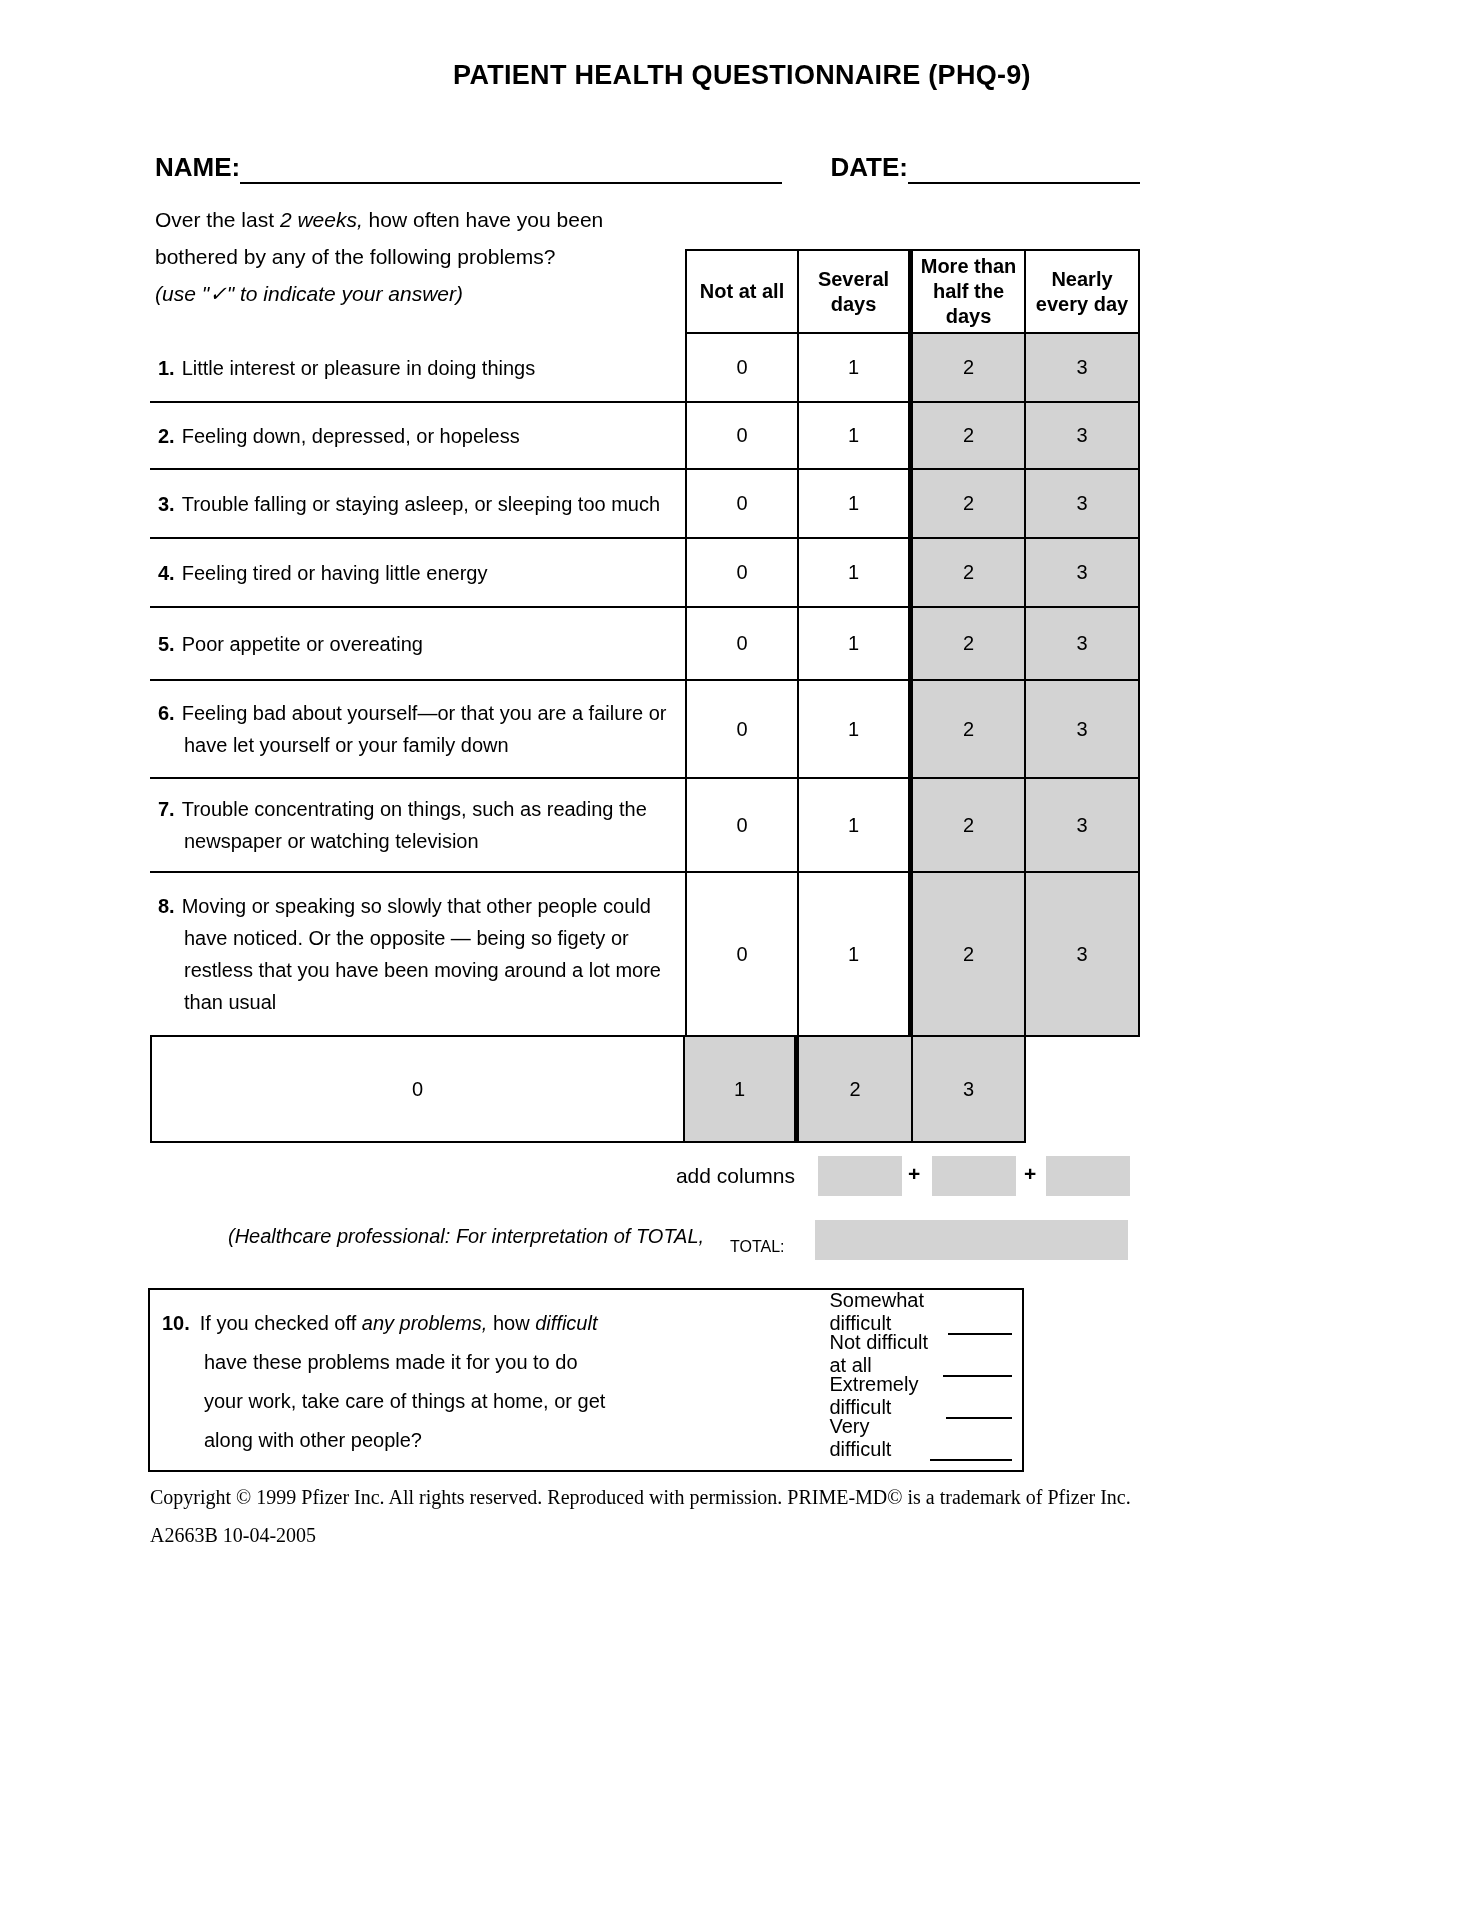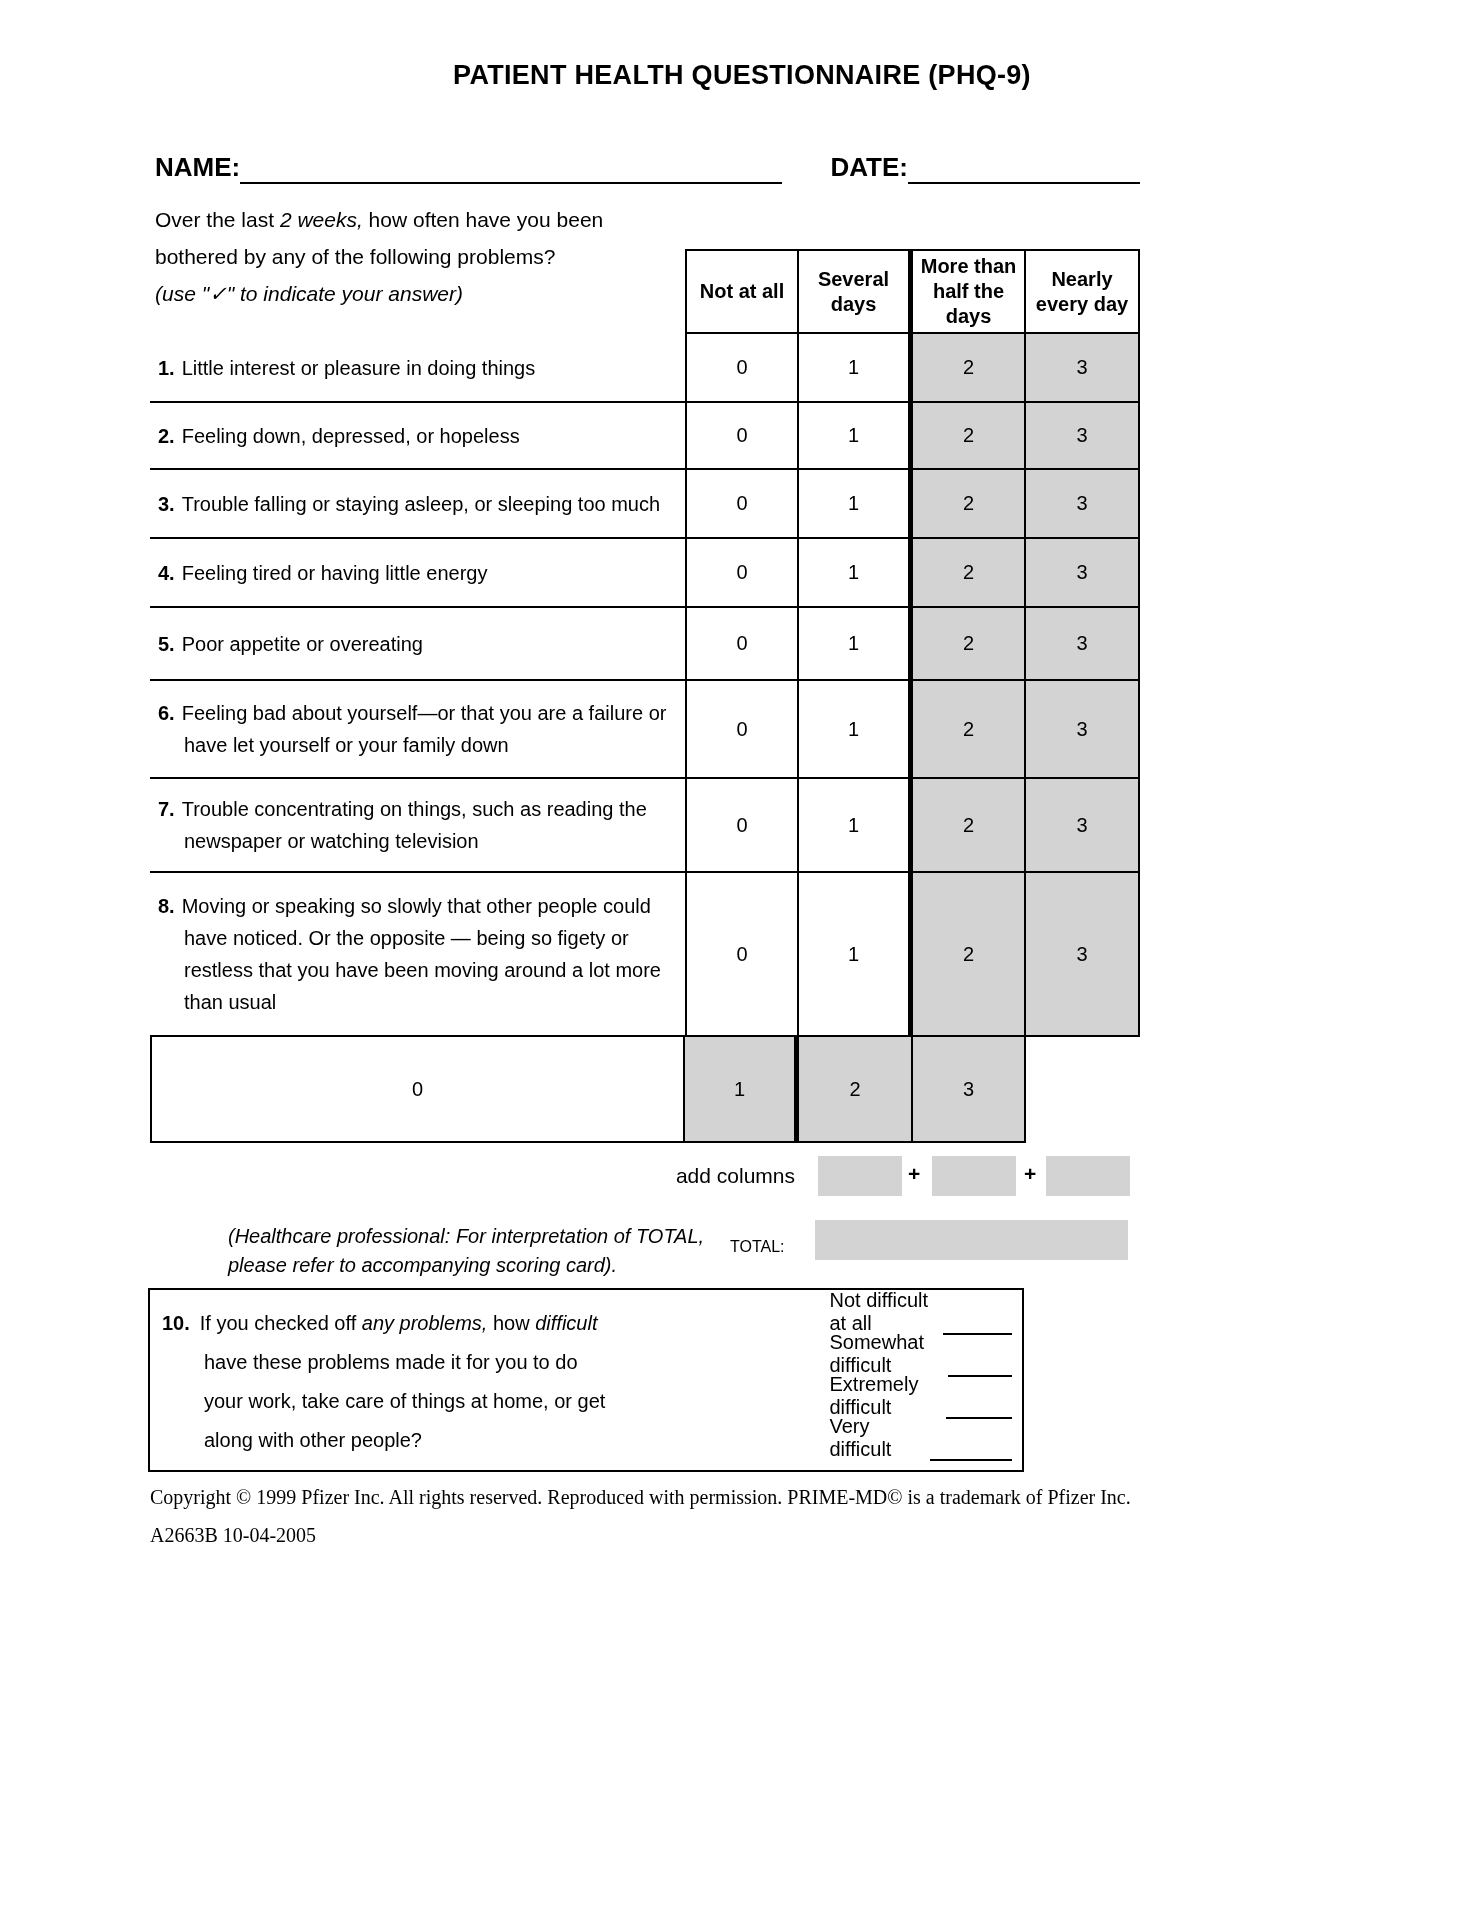--- a/index.html
+++ b/index.html
@@ -201,37 +201,36 @@
     <span class="score-box box1"></span>
     <span class="plus p1">+</span>
     <span class="score-box box2"></span>
     <span class="plus p2">+</span>
     <span class="score-box box3"></span>
   </div>
 
   <div class="total-sec">
     <div class="total-note">
       <div>(Healthcare professional: For interpretation of TOTAL,</div>
-      <div>please refer to accompanying scoring card).</div>
     </div>
     <span class="total-label">TOTAL:</span>
     <span class="total-box"></span>
   </div>
 
   <div class="q10-box">
     <div class="q10-left">
       <div class="q10text"><b class="q10num">10.</b><span>If you checked off </span><span class="it">any problems,</span><span> how </span><span class="it">difficult</span><span> have these problems made it for you to do your work, take care of things at home, or get along with other people?</span></div>
     </div>
     <div class="q10-right">
       <div class="opt-row">
+        <span>Somewhat difficult</span>
+        <span class="opt-line"></span>
+      </div>
+      <div class="opt-row">
         <span>Not difficult at all</span>
-        <span class="opt-line"></span>
-      </div>
-      <div class="opt-row">
-        <span>Somewhat difficult</span>
         <span class="opt-line"></span>
       </div>
       <div class="opt-row">
         <span>Extremely difficult</span>
         <span class="opt-line"></span>
       </div>
       <div class="opt-row">
         <span>Very difficult</span>
         <span class="opt-line"></span>
       </div>

